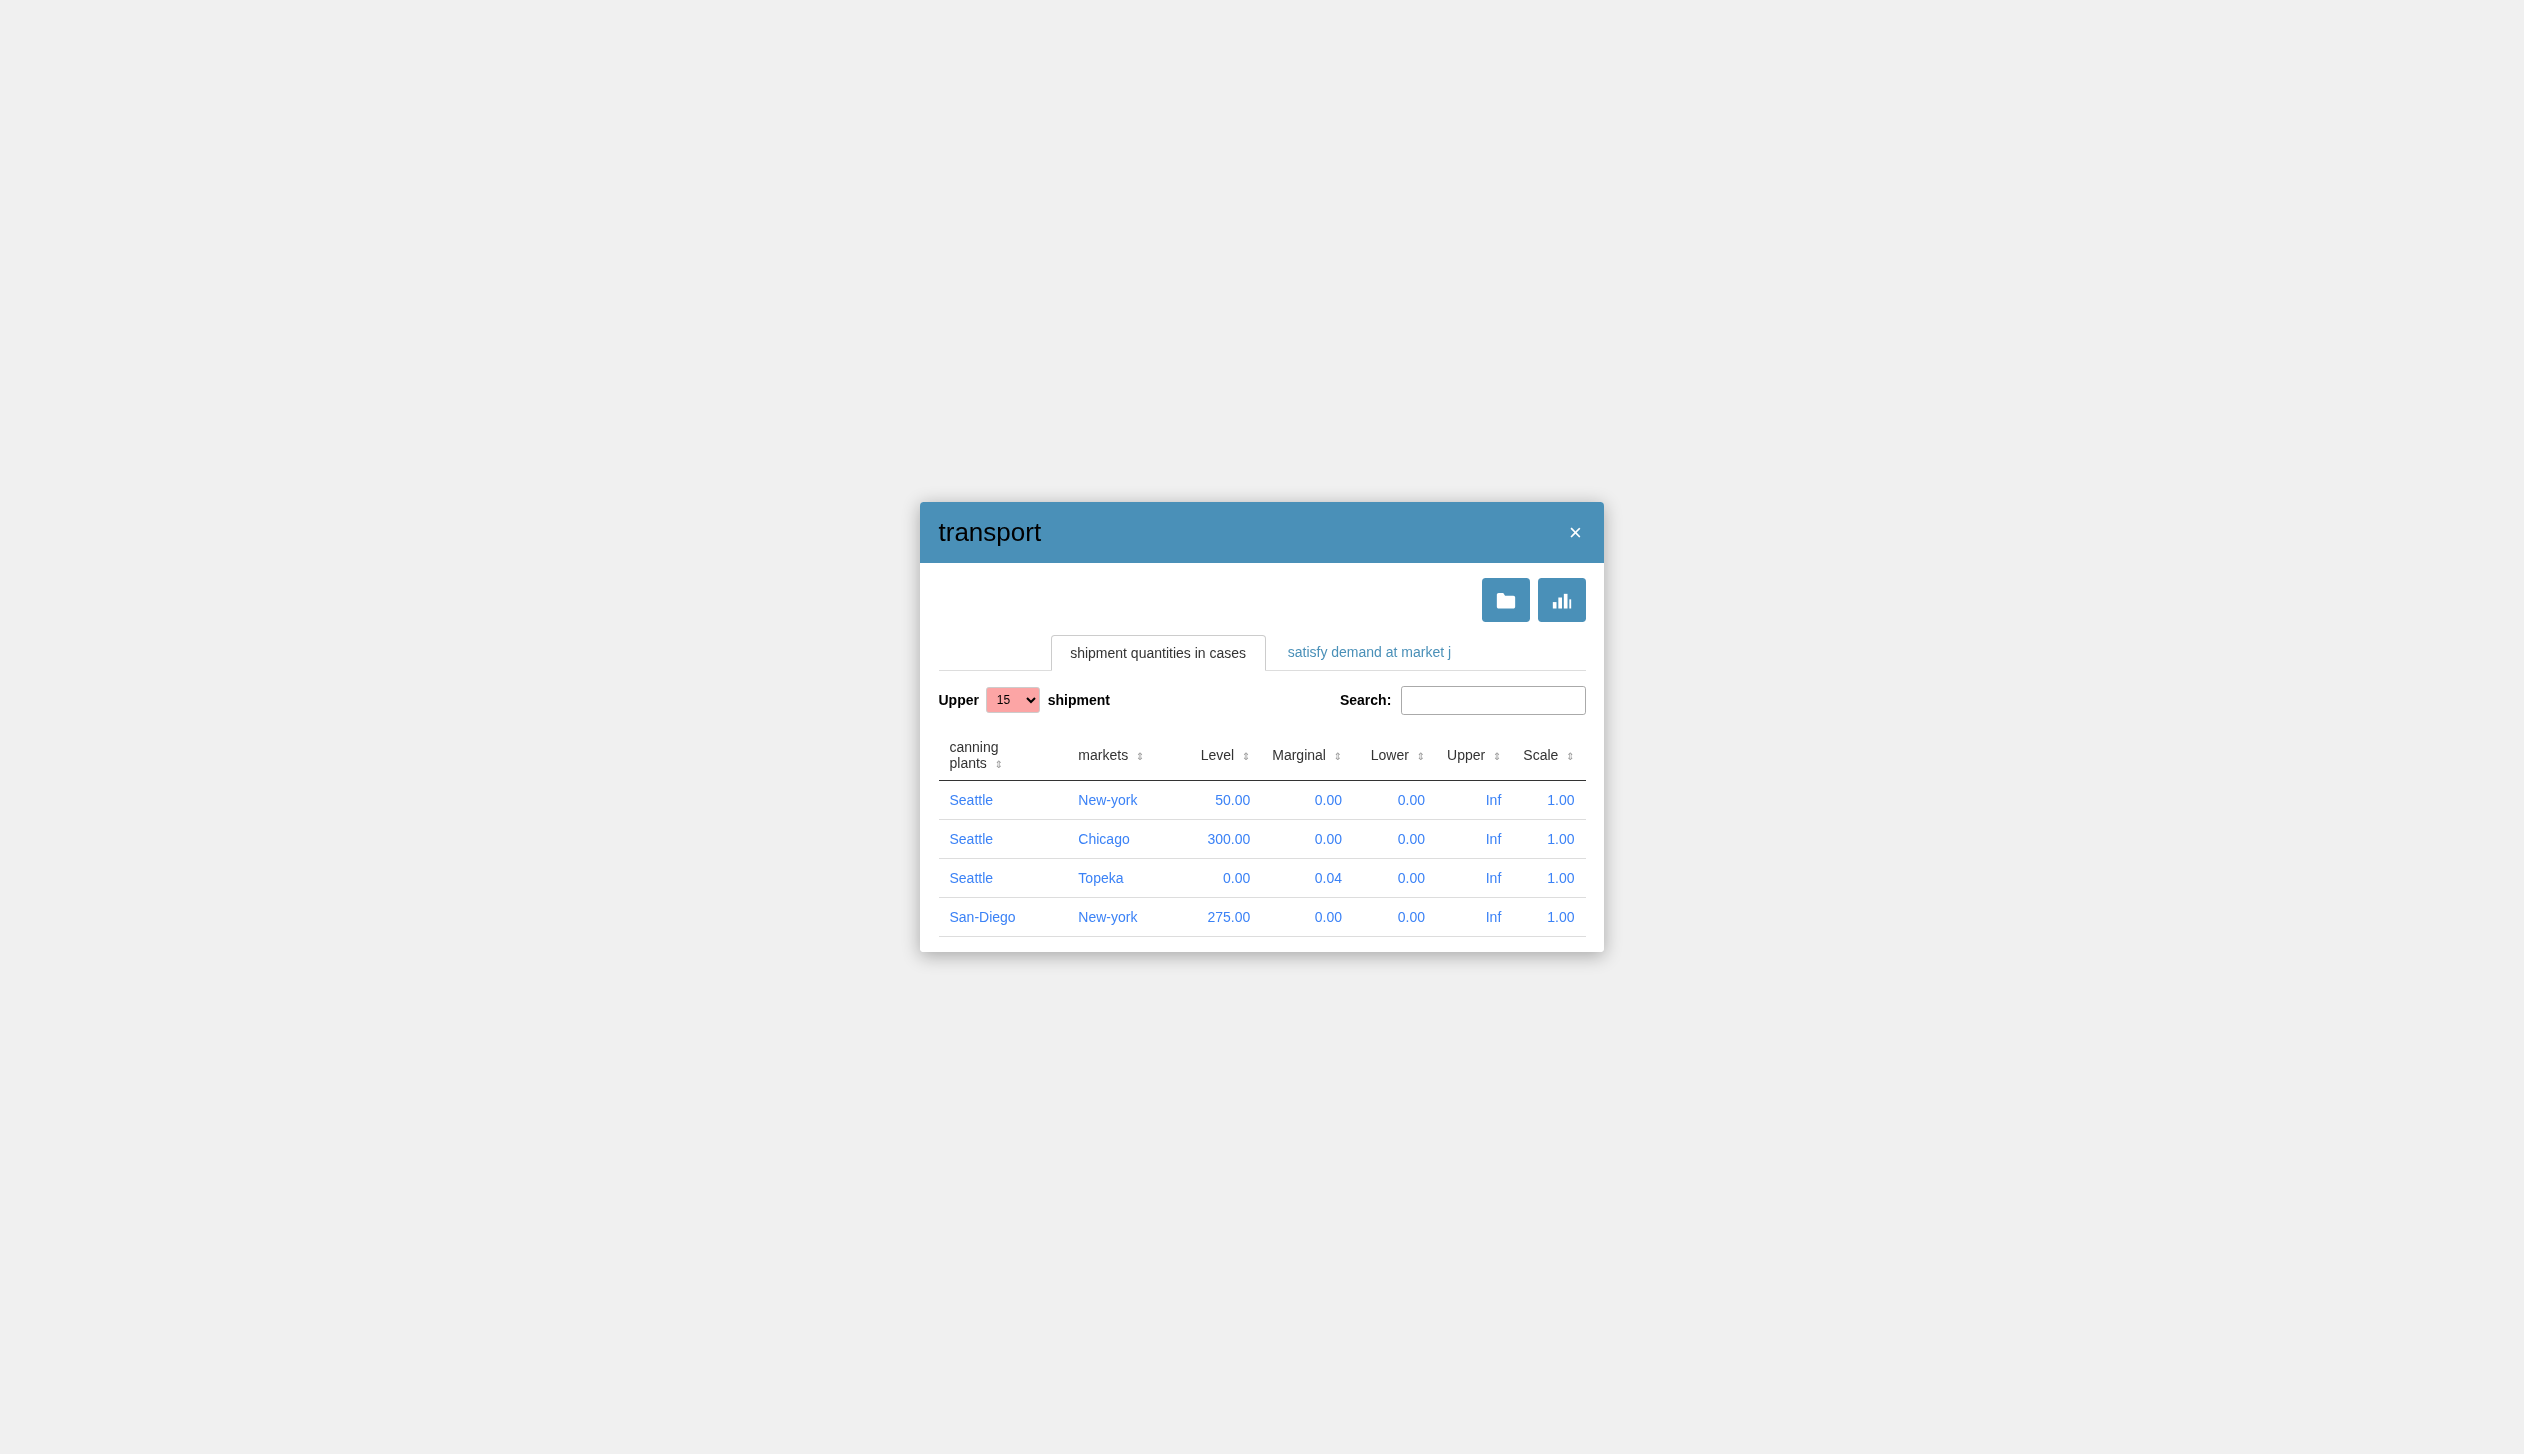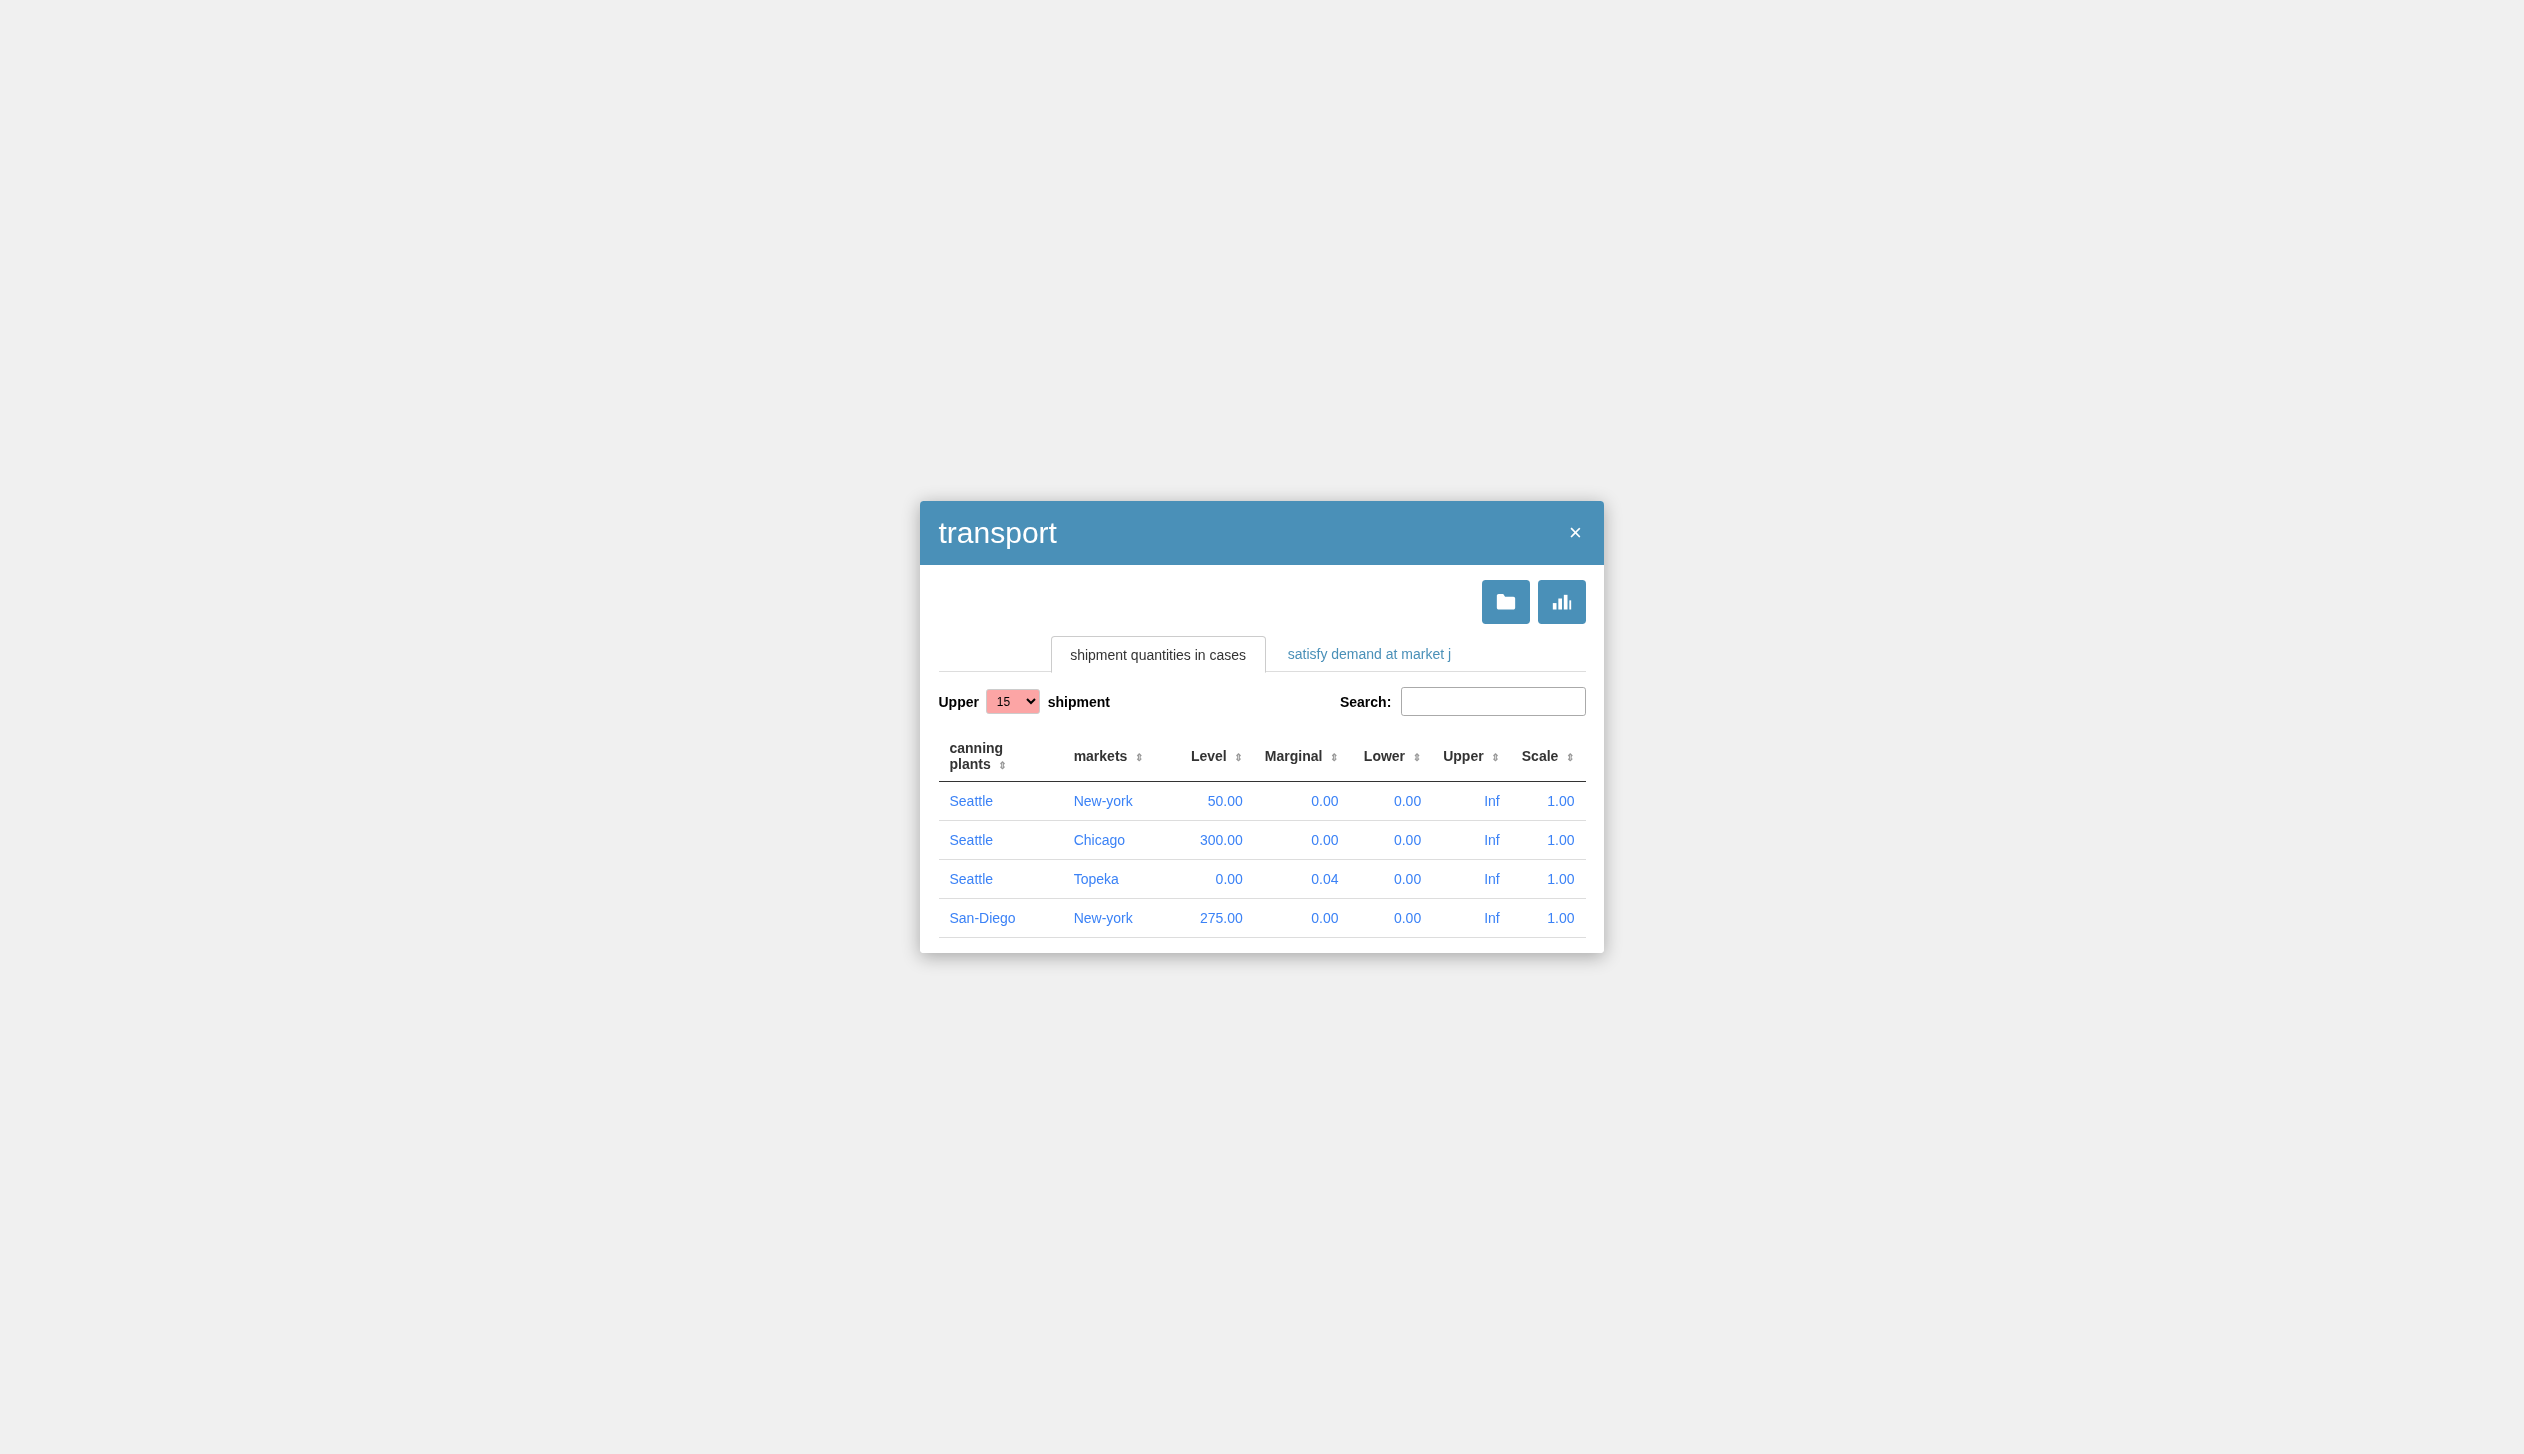--- a/index.html
+++ b/index.html
@@ -19,22 +19,22 @@
       box-shadow: 0 3.7px 18.5px rgba(0,0,0,0.3);
     }
     .modal-header {
       background: #4a90b8;
       padding: 15px 18.5px;
       display: flex;
       justify-content: space-between;
       align-items: center;
     }
     .modal-title {
-      color: #ffffff;
-      font-size: 30px;
+      color: #000000;
+      font-size: 26px;
       font-weight: 400;
     }
     .modal-close {
       color: #fff;
       font-size: 22px;
       cursor: pointer;
       background: none;
       border: none;
       line-height: 1;
       padding: 0 3.7px;
@@ -132,21 +132,21 @@
       width: 100%;
       border-collapse: collapse;
       font-size: 14px;
     }
     thead tr {
       border-bottom: 1.8px solid #333;
     }
     thead th {
       padding: 9.2px 11px;
       text-align: right;
-      font-weight: 700;
+      font-weight: 400;
       font-size: 14px;
       color: #333;
       cursor: pointer;
       white-space: nowrap;
     }
     thead th:first-child,
     thead th:nth-child(2) {
       text-align: left;
     }
     .sort-icon {

